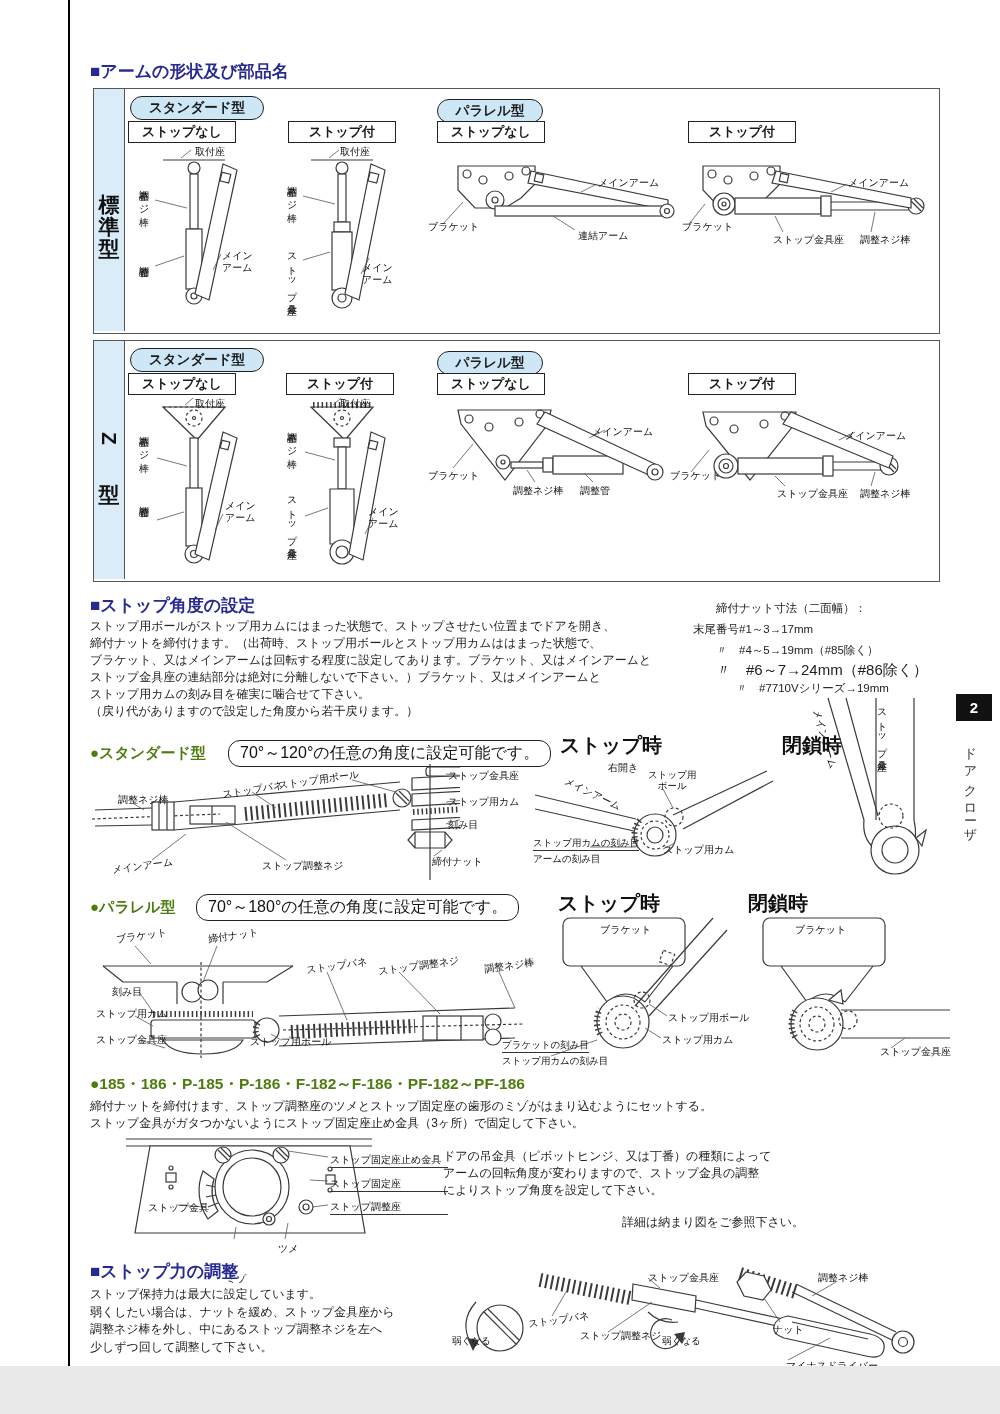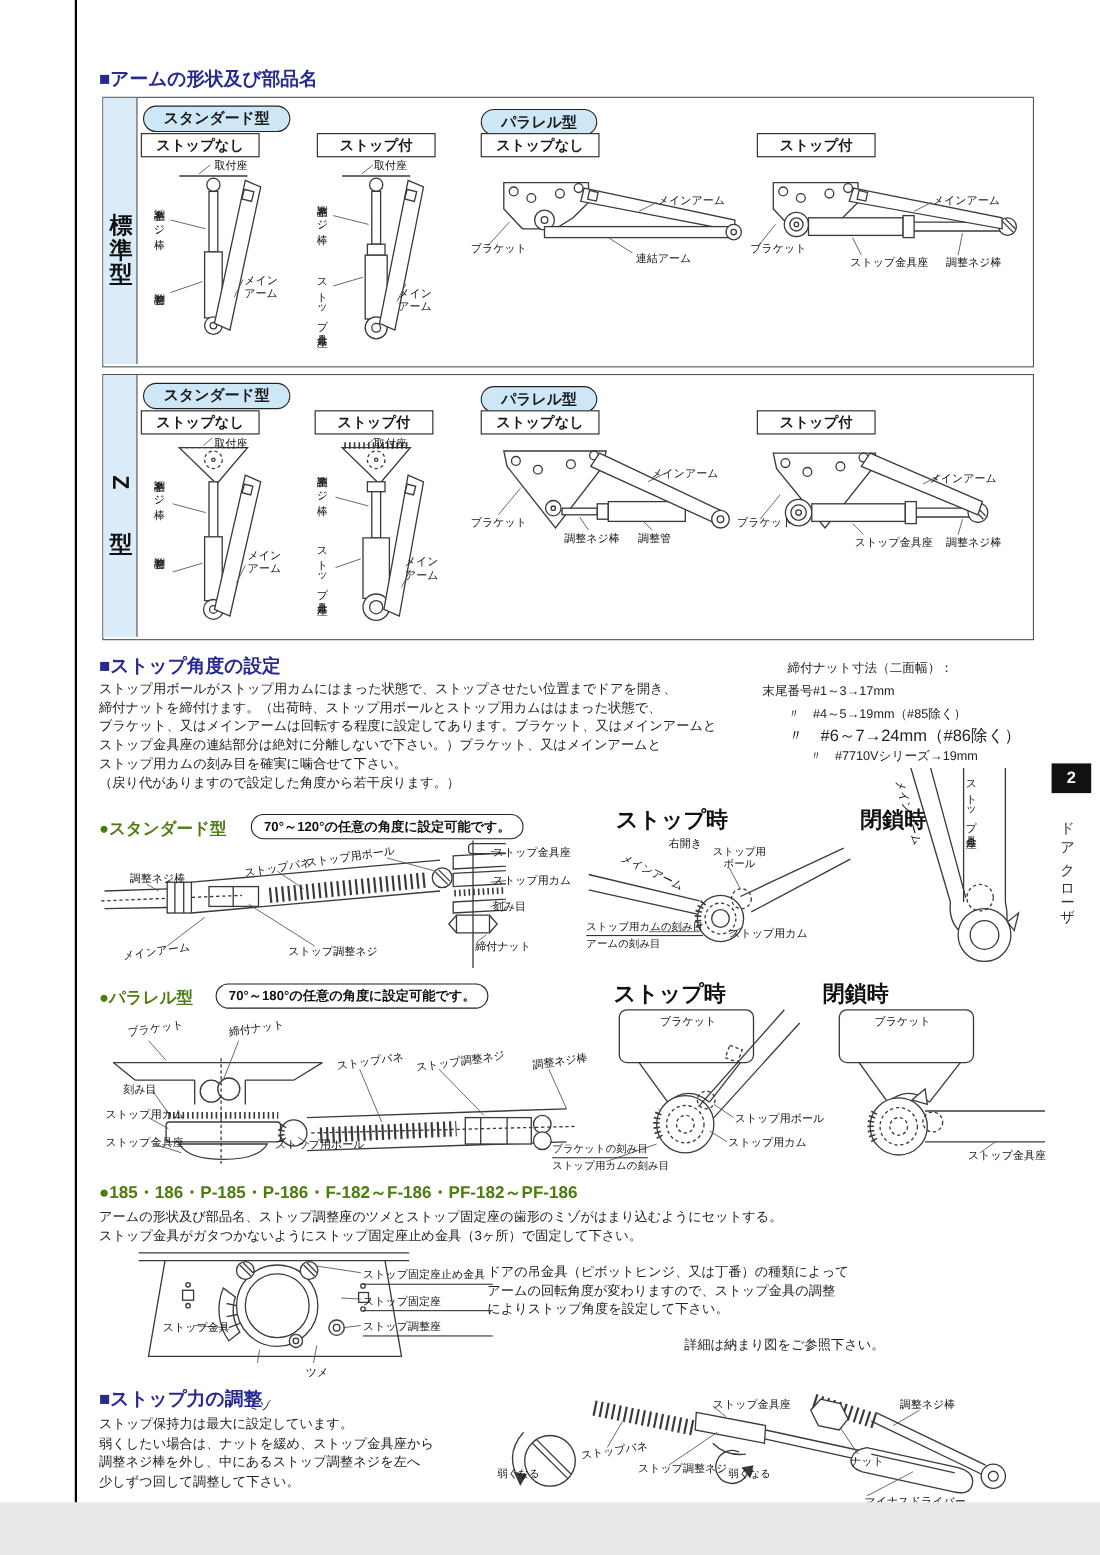--- a/index.html
+++ b/index.html
@@ -1,21 +1,21 @@
 <!DOCTYPE html>
 <html><head>
 <meta charset="utf-8">
 <style>
   html,body{margin:0;padding:0;background:#e8e8e8;}
   .page{position:relative;width:1000px;height:1366px;background:#fff;overflow:hidden;
         font-family:"Liberation Sans","DejaVu Sans",sans-serif;color:#1a1a1a;}
   .vrule{position:absolute;left:68px;top:0;width:2px;height:1414px;background:#000;}
   .sechead{position:absolute;font-size:17px;font-weight:bold;color:#272b90;white-space:nowrap;}
   .subhead{position:absolute;font-size:15px;font-weight:bold;color:#4d7c0f;white-space:nowrap;}
-  .badge{position:absolute;font-size:12px;font-weight:bold;color:#111;border:1.5px solid #222;
+  .badge{position:absolute;font-size:16px;font-weight:normal;color:#111;border:1.5px solid #222;
          border-radius:12px;padding:2px 11px;background:#fff;white-space:nowrap;}
   .bl{position:absolute;font-size:12px;color:#222;white-space:pre;line-height:17px;}
   .tbl{position:absolute;border:1.2px solid #555;background:#fff;}
   .rowhead{position:absolute;background:#d9ecf8;border-right:1.2px solid #555;
            display:flex;align-items:center;justify-content:center;
            writing-mode:vertical-rl;font-size:21px;font-weight:bold;letter-spacing:22px;color:#111;}
   .pill{position:absolute;background:#cde7f6;border:1.3px solid #222;border-radius:13px;
         font-size:13.5px;font-weight:bold;text-align:center;padding:2px 0;white-space:nowrap;}
   .sbox{position:absolute;background:#fff;border:1.3px solid #222;font-size:13px;font-weight:bold;
         text-align:center;padding:1px 0;white-space:nowrap;}
@@ -435,21 +435,21 @@
       <line class="st" x1="96" y1="100" x2="205" y2="100"></line>
         <line class="st" x1="96" y1="128" x2="205" y2="128"></line>
       <circle class="st dash" cx="103" cy="110" r="9"></circle>
       <line class="ldr" x1="160" y1="128" x2="146" y2="138"></line>
     </svg>
   </div>
   <span class="lb" style="left:795px;top:924px;">ブラケット</span>
   <span class="lb" style="left:880px;top:1046px;">ストップ金具座</span>
 
   <div class="subhead" style="left:90px;top:1074px;font-size:15.5px;">●185・186・P-185・P-186・F-182～F-186・PF-182～PF-186</div>
-  <div class="bl" style="left:90px;top:1098px;"><span>アームの形状及び部品名、ストップ調整座のツメとストップ固定座の歯形のミゾがはまり込むようにセットする。</span><br><span>ストップ金具がガタつかないようにストップ固定座止め金具（3ヶ所）で固定して下さい。</span></div>
+  <div class="bl" style="left:90px;top:1098px;"><span>締付ナットを締付けます、ストップ調整座のツメとストップ固定座の歯形のミゾがはまり込むようにセットする。</span><br><span>ストップ金具がガタつかないようにストップ固定座止め金具（3ヶ所）で固定して下さい。</span></div>
 
   <div class="dg" style="left:120px;top:1135px;">
     <svg width="265" height="112" viewBox="0 0 265 112">
       <line class="st" x1="6" y1="4" x2="252" y2="4"></line>
         <line class="st" x1="6" y1="11" x2="252" y2="11"></line>
       <polygon class="stf" points="30,11 230,11 245,98 15,98"></polygon>
       <circle class="stf" cx="132" cy="52" r="37"></circle>
         <circle class="st" cx="132" cy="52" r="29"></circle>
       <circle class="stf" cx="103" cy="20" r="8"></circle>
       <line class="st" x1="98" y1="15" x2="108" y2="25"></line>

